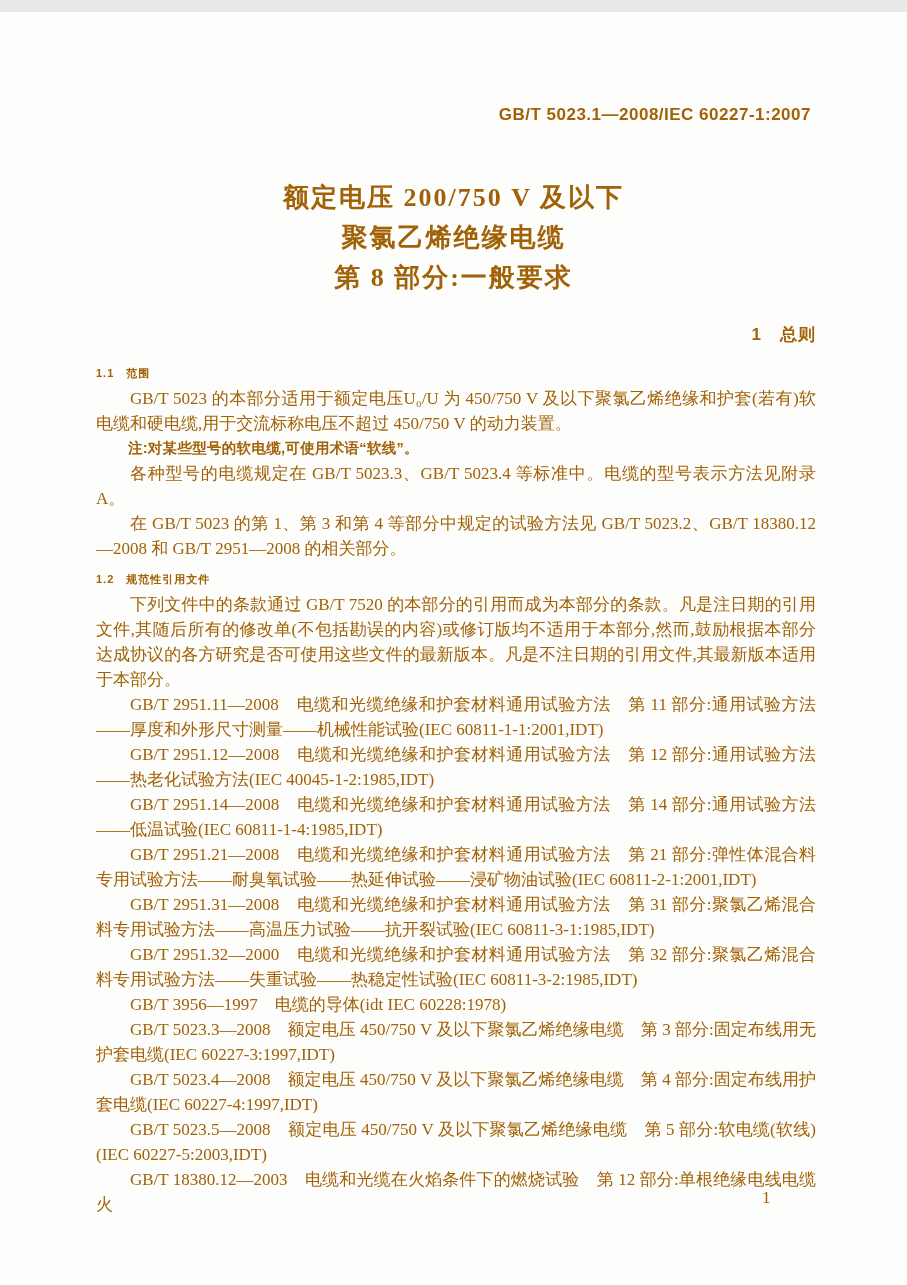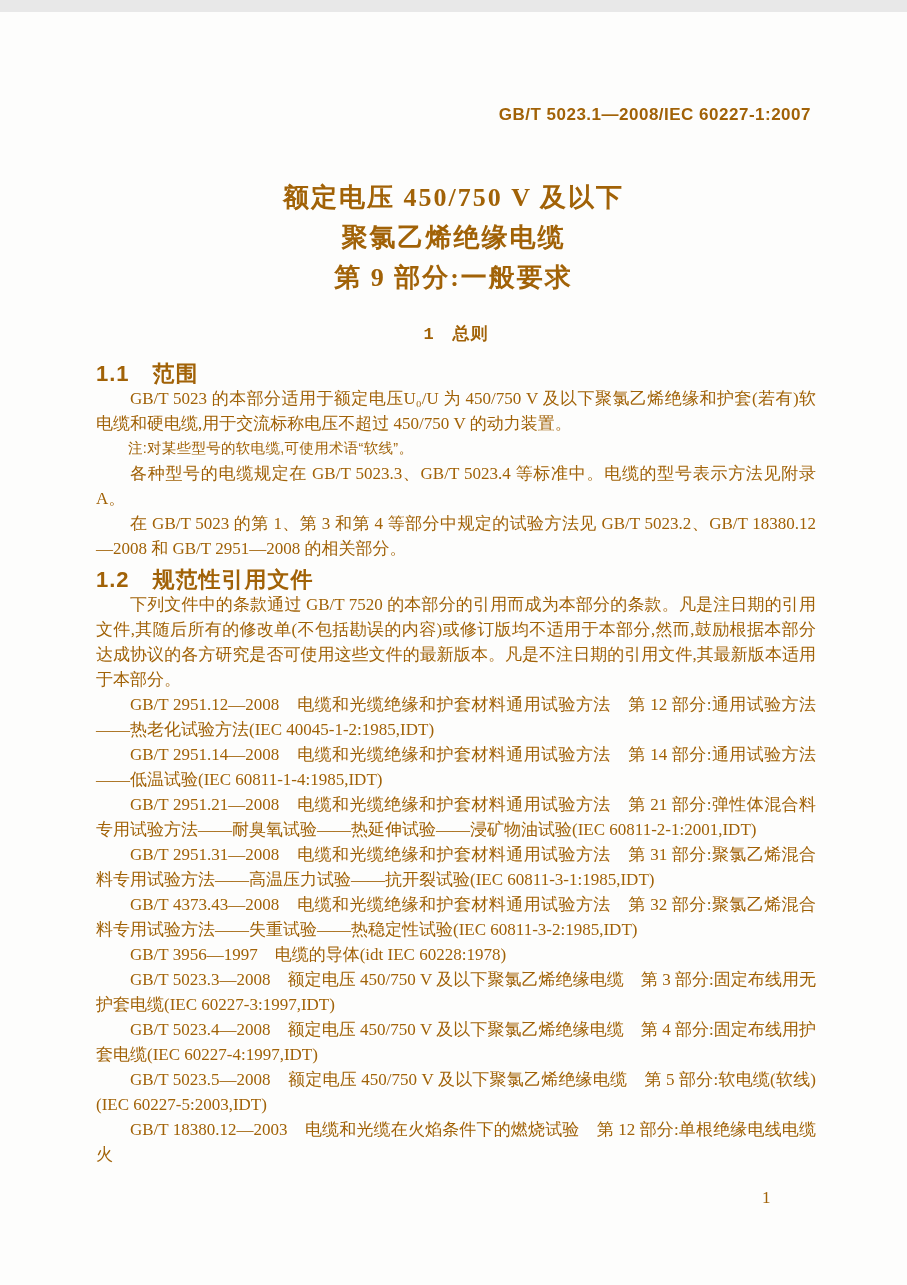--- a/index.html
+++ b/index.html
@@ -40,88 +40,89 @@
   .content {
     position: absolute;
     top: 310px;
     left: 96px;
     width: 720px;
     font-size: 17px;
     line-height: 25px;
     text-align: justify;
   }
   .h-sec {
-    font-family: Liberation Mono, monospace;
+    font-family: Liberation Sans, sans-serif;
     font-weight: bold;
     font-size: 17px;
     margin: 0 0 14px 0;
-    text-align: center;
+    text-align: right;
     letter-spacing: 1px;
   }
   .h-sub {
     font-family: "Liberation Sans", "DejaVu Sans", sans-serif;
     font-weight: bold;
-    font-size: 22px;
+    font-size: 11px;
     margin: 0;
     text-align: left;
     letter-spacing: 1px;
   }
   .h-sub.spaced {
     margin-top: 6px;
   }
   .para {
     margin: 0;
     text-indent: 2em;
   }
   .note {
     margin: 0;
     text-indent: 2.2em;
     font-family: "Liberation Sans", "DejaVu Sans", sans-serif;
-    font-weight: normal;
+    font-weight: bold;
     font-size: 14.5px;
     line-height: 25px;
     letter-spacing: 0.3px;
   }
   .page-number {
     position: absolute;
     top: 1176px;
     left: 762px;
     font-size: 17px;
   }
 </style>
 </head>
 <body>
 
 <div class="page">
 
   <div class="doc-header">GB/T 5023.1—2008/IEC 60227-1:2007</div>
 
   <div class="doc-title">
-    <div>额定电压 450/750 V 及以下</div>
+    <div>额定电压 200/750 V 及以下</div>
     <div>聚氯乙烯绝缘电缆</div>
-    <div>第 9 部分:一般要求</div>
+    <div>第 8 部分:一般要求</div>
   </div>
 
   <div class="content">
     <p class="h-sec">1　总则</p>
 
     <p class="h-sub">1.1　范围</p>
     <p class="para">GB/T 5023 的本部分适用于额定电压U₀/U 为 450/750 V 及以下聚氯乙烯绝缘和护套(若有)软电缆和硬电缆,用于交流标称电压不超过 450/750 V 的动力装置。</p>
     <p class="note">注:对某些型号的软电缆,可使用术语“软线”。</p>
     <p class="para">各种型号的电缆规定在 GB/T 5023.3、GB/T 5023.4 等标准中。电缆的型号表示方法见附录 A。</p>
     <p class="para">在 GB/T 5023 的第 1、第 3 和第 4 等部分中规定的试验方法见 GB/T 5023.2、GB/T 18380.12—2008 和 GB/T 2951—2008 的相关部分。</p>
 
     <p class="h-sub spaced">1.2　规范性引用文件</p>
     <p class="para">下列文件中的条款通过 GB/T 7520 的本部分的引用而成为本部分的条款。凡是注日期的引用文件,其随后所有的修改单(不包括勘误的内容)或修订版均不适用于本部分,然而,鼓励根据本部分达成协议的各方研究是否可使用这些文件的最新版本。凡是不注日期的引用文件,其最新版本适用于本部分。</p>
 
+    <p class="para">GB/T 2951.11—2008　电缆和光缆绝缘和护套材料通用试验方法　第 11 部分:通用试验方法——厚度和外形尺寸测量——机械性能试验(IEC 60811-1-1:2001,IDT)</p>
     <p class="para">GB/T 2951.12—2008　电缆和光缆绝缘和护套材料通用试验方法　第 12 部分:通用试验方法——热老化试验方法(IEC 40045-1-2:1985,IDT)</p>
     <p class="para">GB/T 2951.14—2008　电缆和光缆绝缘和护套材料通用试验方法　第 14 部分:通用试验方法——低温试验(IEC 60811-1-4:1985,IDT)</p>
     <p class="para">GB/T 2951.21—2008　电缆和光缆绝缘和护套材料通用试验方法　第 21 部分:弹性体混合料专用试验方法——耐臭氧试验——热延伸试验——浸矿物油试验(IEC 60811-2-1:2001,IDT)</p>
     <p class="para">GB/T 2951.31—2008　电缆和光缆绝缘和护套材料通用试验方法　第 31 部分:聚氯乙烯混合料专用试验方法——高温压力试验——抗开裂试验(IEC 60811-3-1:1985,IDT)</p>
-    <p class="para">GB/T 4373.43—2008　电缆和光缆绝缘和护套材料通用试验方法　第 32 部分:聚氯乙烯混合料专用试验方法——失重试验——热稳定性试验(IEC 60811-3-2:1985,IDT)</p>
+    <p class="para">GB/T 2951.32—2000　电缆和光缆绝缘和护套材料通用试验方法　第 32 部分:聚氯乙烯混合料专用试验方法——失重试验——热稳定性试验(IEC 60811-3-2:1985,IDT)</p>
     <p class="para">GB/T 3956—1997　电缆的导体(idt IEC 60228:1978)</p>
     <p class="para">GB/T 5023.3—2008　额定电压 450/750 V 及以下聚氯乙烯绝缘电缆　第 3 部分:固定布线用无护套电缆(IEC 60227-3:1997,IDT)</p>
     <p class="para">GB/T 5023.4—2008　额定电压 450/750 V 及以下聚氯乙烯绝缘电缆　第 4 部分:固定布线用护套电缆(IEC 60227-4:1997,IDT)</p>
     <p class="para">GB/T 5023.5—2008　额定电压 450/750 V 及以下聚氯乙烯绝缘电缆　第 5 部分:软电缆(软线)(IEC 60227-5:2003,IDT)</p>
     <p class="para">GB/T 18380.12—2003　电缆和光缆在火焰条件下的燃烧试验　第 12 部分:单根绝缘电线电缆火</p>
   </div>
 
   <div class="page-number">1</div>
 
 </div>

